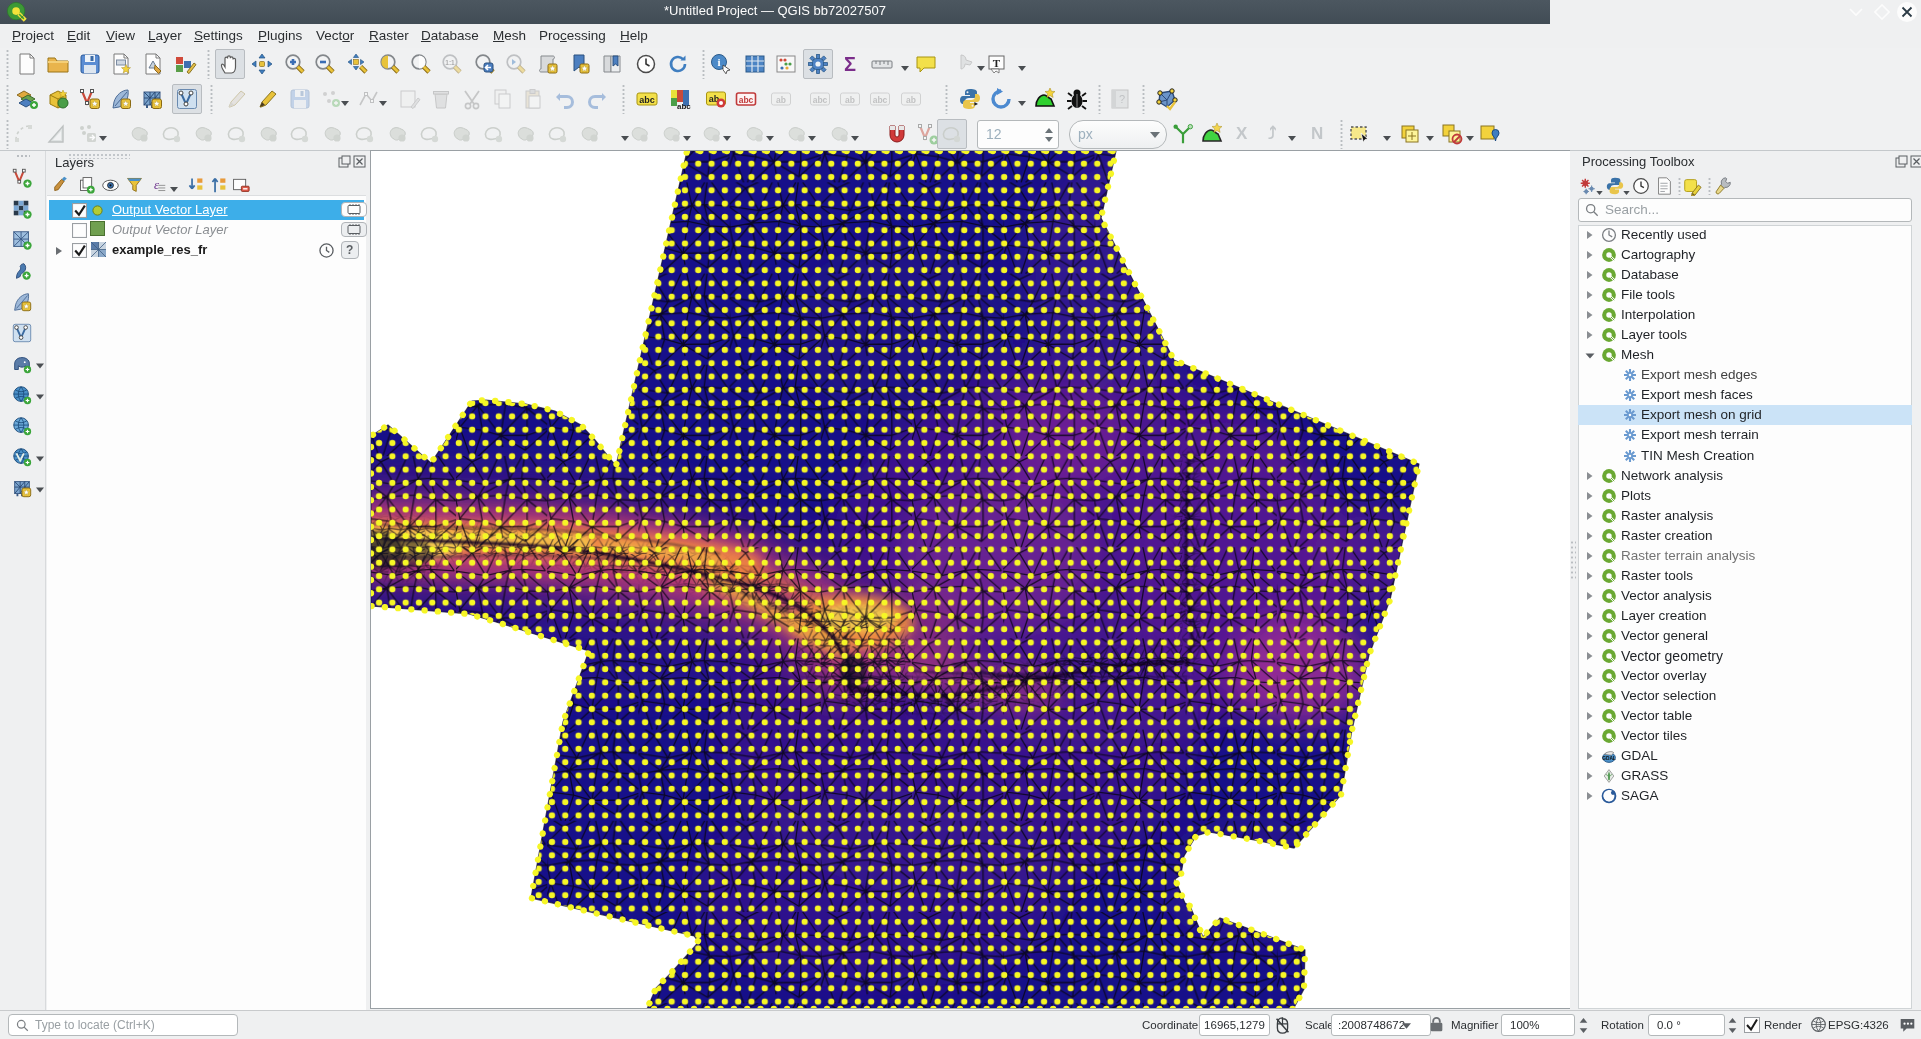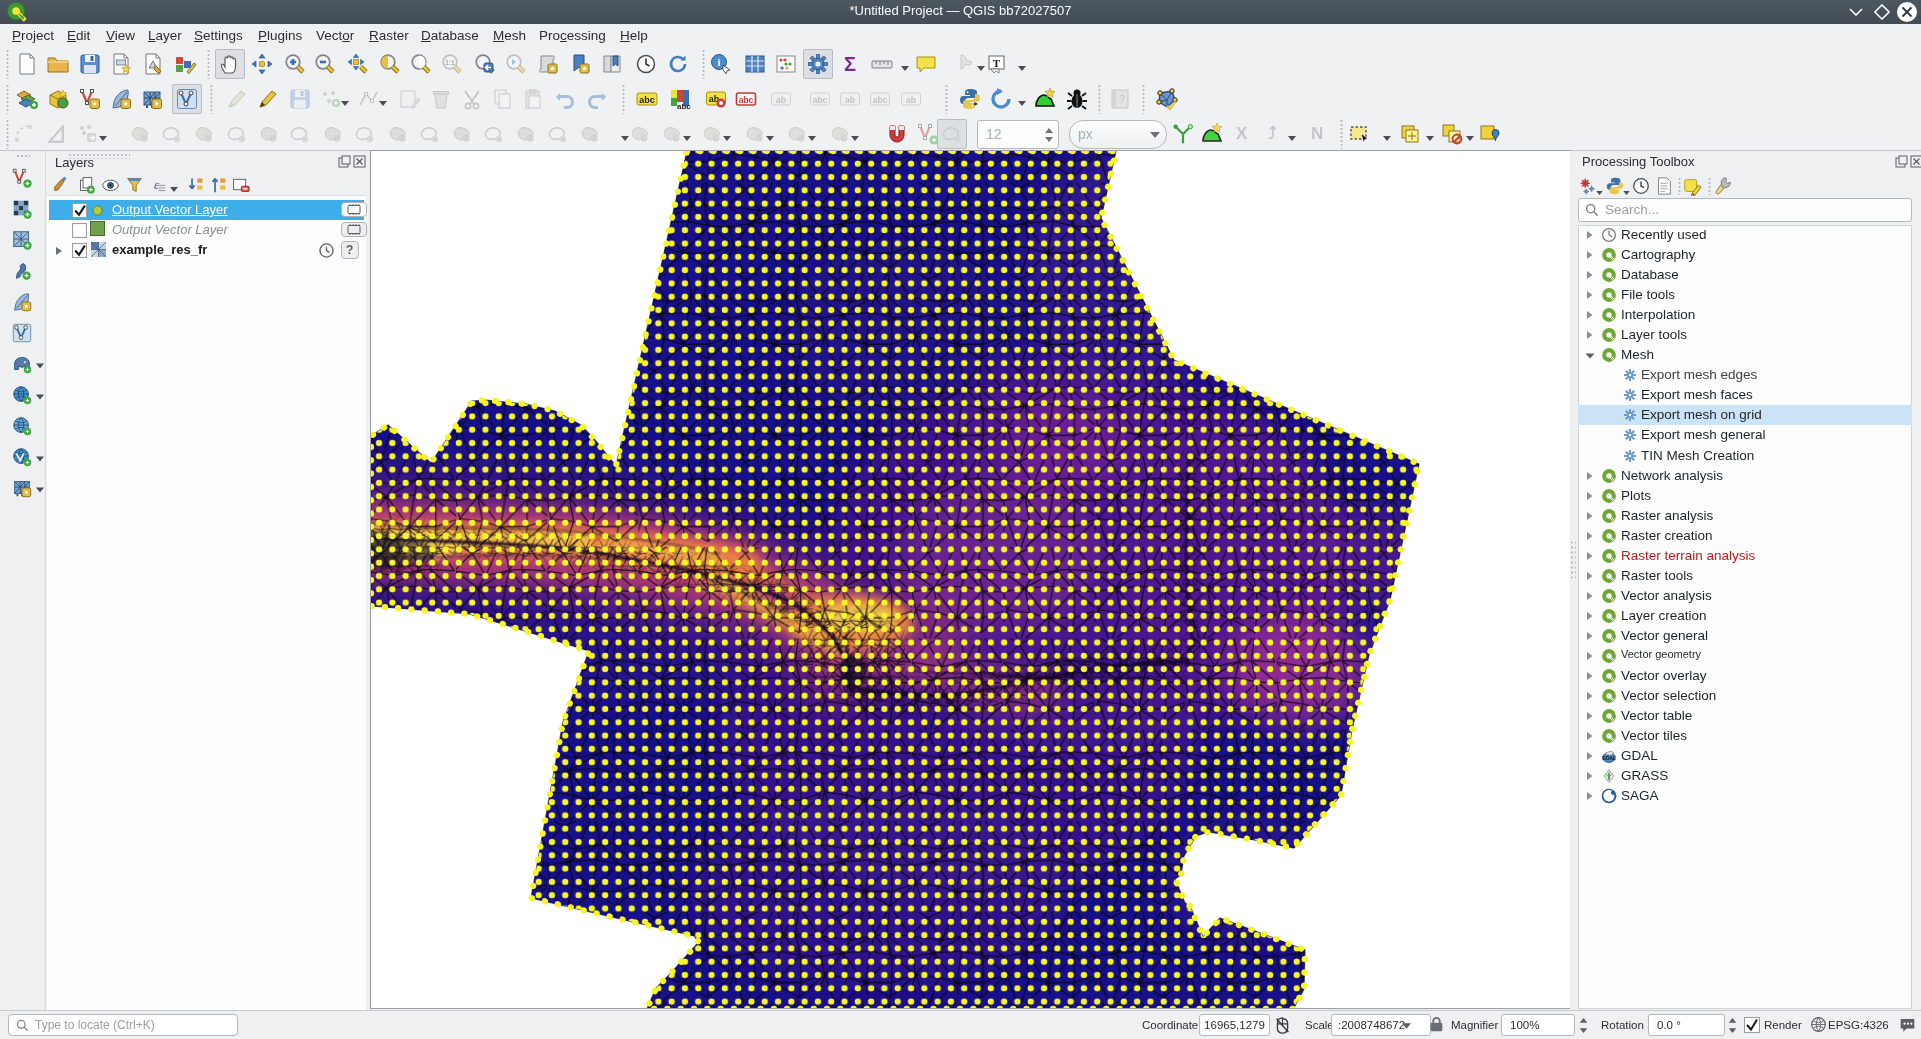--- a/index.html
+++ b/index.html
@@ -1,19 +1,19 @@
 <!DOCTYPE html>
 <html><head><meta charset="utf-8"><style>
 *{margin:0;padding:0;box-sizing:border-box}
 html,body{width:1921px;height:1039px;overflow:hidden;font-family:"Liberation Sans",sans-serif;background:#eff0f1}
 .abs{position:absolute}
 .lbl{position:absolute;font-size:11.5px;color:#2b2e31;white-space:nowrap}
 .ibox{position:absolute;background:#fff;border:1px solid #b4b8ba;border-radius:3px}
 </style></head><body>
-<div class="abs" style="left:0;top:0;width:1921px;height:24px;background:linear-gradient(#4c5760,#414c55)">
+<div class="abs" style="left:0;top:0;width:1550px;height:24px;background:linear-gradient(#4c5760,#414c55)">
 <svg class="abs" style="left:6px;top:1px" width="22" height="22" viewBox="0 0 24 24">
       <circle cx="11" cy="11" r="9.5" fill="#3d9936"></circle>
       <circle cx="11" cy="11" r="4.2" fill="#f3e23a"></circle>
       <path d="M14 14l7 7" stroke="#f3e23a" stroke-width="4.5"></path>
       <path d="M14.5 14.5l5 5" stroke="#3d9936" stroke-width="1.6"></path>
       <circle cx="11" cy="11" r="9.5" fill="none" stroke="#2a7a28" stroke-width=".8"></circle>
     </svg>
 <div class="abs" style="left:0;right:0;top:3px;text-align:center;color:#fcfcfc;font-size:13px">*Untitled Project — QGIS bb72027507</div>
 <svg class="abs" style="left:1848px;top:6px" width="16" height="12" viewBox="0 0 16 12">
       <path d="M2 3l6 6 6-6" fill="none" stroke="#fcfcfc" stroke-width="1.6"></path>
@@ -1130,21 +1130,21 @@
 <span class="abs" style="left:64px;top:256px;font-size:13.5px;color:#1f2226">Export mesh on grid</span>
 <svg class="abs" style="left:45px;top:276px" width="16" height="16" viewBox="0 0 20 20">
       <g fill="#6a9ad0">
         <circle cx="10" cy="10" r="3.2"></circle>
         <g stroke="#6a9ad0" stroke-width="2.6">
           <path d="M10 2.5v15M2.5 10h15M4.7 4.7l10.6 10.6M15.3 4.7L4.7 15.3"></path>
         </g>
       </g>
       <circle cx="10" cy="10" r="1.6" fill="#fdfdfd"></circle>
     </svg>
-<span class="abs" style="left:64px;top:276px;font-size:13.5px;color:#1f2226">Export mesh general</span>
+<span class="abs" style="left:64px;top:276px;font-size:13.5px;color:#1f2226">Export mesh terrain</span>
 <svg class="abs" style="left:45px;top:297px" width="16" height="16" viewBox="0 0 20 20">
       <g fill="#6a9ad0">
         <circle cx="10" cy="10" r="3.2"></circle>
         <g stroke="#6a9ad0" stroke-width="2.6">
           <path d="M10 2.5v15M2.5 10h15M4.7 4.7l10.6 10.6M15.3 4.7L4.7 15.3"></path>
         </g>
       </g>
       <circle cx="10" cy="10" r="1.6" fill="#fdfdfd"></circle>
     </svg>
 <span class="abs" style="left:64px;top:297px;font-size:13.5px;color:#1f2226">TIN Mesh Creation</span>
@@ -1190,21 +1190,21 @@
 <span class="abs" style="left:44px;top:377px;font-size:13.5px;color:#1f2226">Raster creation</span>
 <svg class="abs" style="left:8px;top:400px" width="9" height="10" viewBox="0 0 8 10">
       <path d="M1.5 1l5.5 4-5.5 4z" fill="#8a8e92"></path>
     </svg>
 <svg class="abs" style="left:24px;top:397px" width="16" height="16" viewBox="0 0 20 20">
       <circle cx="10" cy="10" r="8.6" fill="#6aa832"></circle>
       <circle cx="10" cy="10" r="3.4" fill="#fdfdfd"></circle>
       <path d="M12.2 12.2l5 5" stroke="#fdfdfd" stroke-width="3"></path>
       <path d="M12.5 12.5l4 4" stroke="#6aa832" stroke-width="1.2"></path>
     </svg>
-<span class="abs" style="left:44px;top:397px;font-size:13.5px;color:#b91c1c">Raster terrain analysis</span>
+<span class="abs" style="left:44px;top:397px;font-size:13.5px;color:#737373">Raster terrain analysis</span>
 <svg class="abs" style="left:8px;top:420px" width="9" height="10" viewBox="0 0 8 10">
       <path d="M1.5 1l5.5 4-5.5 4z" fill="#8a8e92"></path>
     </svg>
 <svg class="abs" style="left:24px;top:417px" width="16" height="16" viewBox="0 0 20 20">
       <circle cx="10" cy="10" r="8.6" fill="#6aa832"></circle>
       <circle cx="10" cy="10" r="3.4" fill="#fdfdfd"></circle>
       <path d="M12.2 12.2l5 5" stroke="#fdfdfd" stroke-width="3"></path>
       <path d="M12.5 12.5l4 4" stroke="#6aa832" stroke-width="1.2"></path>
     </svg>
 <span class="abs" style="left:44px;top:417px;font-size:13.5px;color:#1f2226">Raster tools</span>
@@ -1240,21 +1240,21 @@
 <span class="abs" style="left:44px;top:477px;font-size:13.5px;color:#1f2226">Vector general</span>
 <svg class="abs" style="left:8px;top:500px" width="9" height="10" viewBox="0 0 8 10">
       <path d="M1.5 1l5.5 4-5.5 4z" fill="#8a8e92"></path>
     </svg>
 <svg class="abs" style="left:24px;top:497px" width="16" height="16" viewBox="0 0 20 20">
       <circle cx="10" cy="10" r="8.6" fill="#6aa832"></circle>
       <circle cx="10" cy="10" r="3.4" fill="#fdfdfd"></circle>
       <path d="M12.2 12.2l5 5" stroke="#fdfdfd" stroke-width="3"></path>
       <path d="M12.5 12.5l4 4" stroke="#6aa832" stroke-width="1.2"></path>
     </svg>
-<span class="abs" style="left:44px;top:497px;font-size:11px;color:#1f2226">Vector geometry</span>
+<span class="abs" style="left:44px;top:497px;font-size:14px;color:#1f2226">Vector geometry</span>
 <svg class="abs" style="left:8px;top:520px" width="9" height="10" viewBox="0 0 8 10">
       <path d="M1.5 1l5.5 4-5.5 4z" fill="#8a8e92"></path>
     </svg>
 <svg class="abs" style="left:24px;top:517px" width="16" height="16" viewBox="0 0 20 20">
       <circle cx="10" cy="10" r="8.6" fill="#6aa832"></circle>
       <circle cx="10" cy="10" r="3.4" fill="#fdfdfd"></circle>
       <path d="M12.2 12.2l5 5" stroke="#fdfdfd" stroke-width="3"></path>
       <path d="M12.5 12.5l4 4" stroke="#6aa832" stroke-width="1.2"></path>
     </svg>
 <span class="abs" style="left:44px;top:517px;font-size:13.5px;color:#1f2226">Vector overlay</span>

